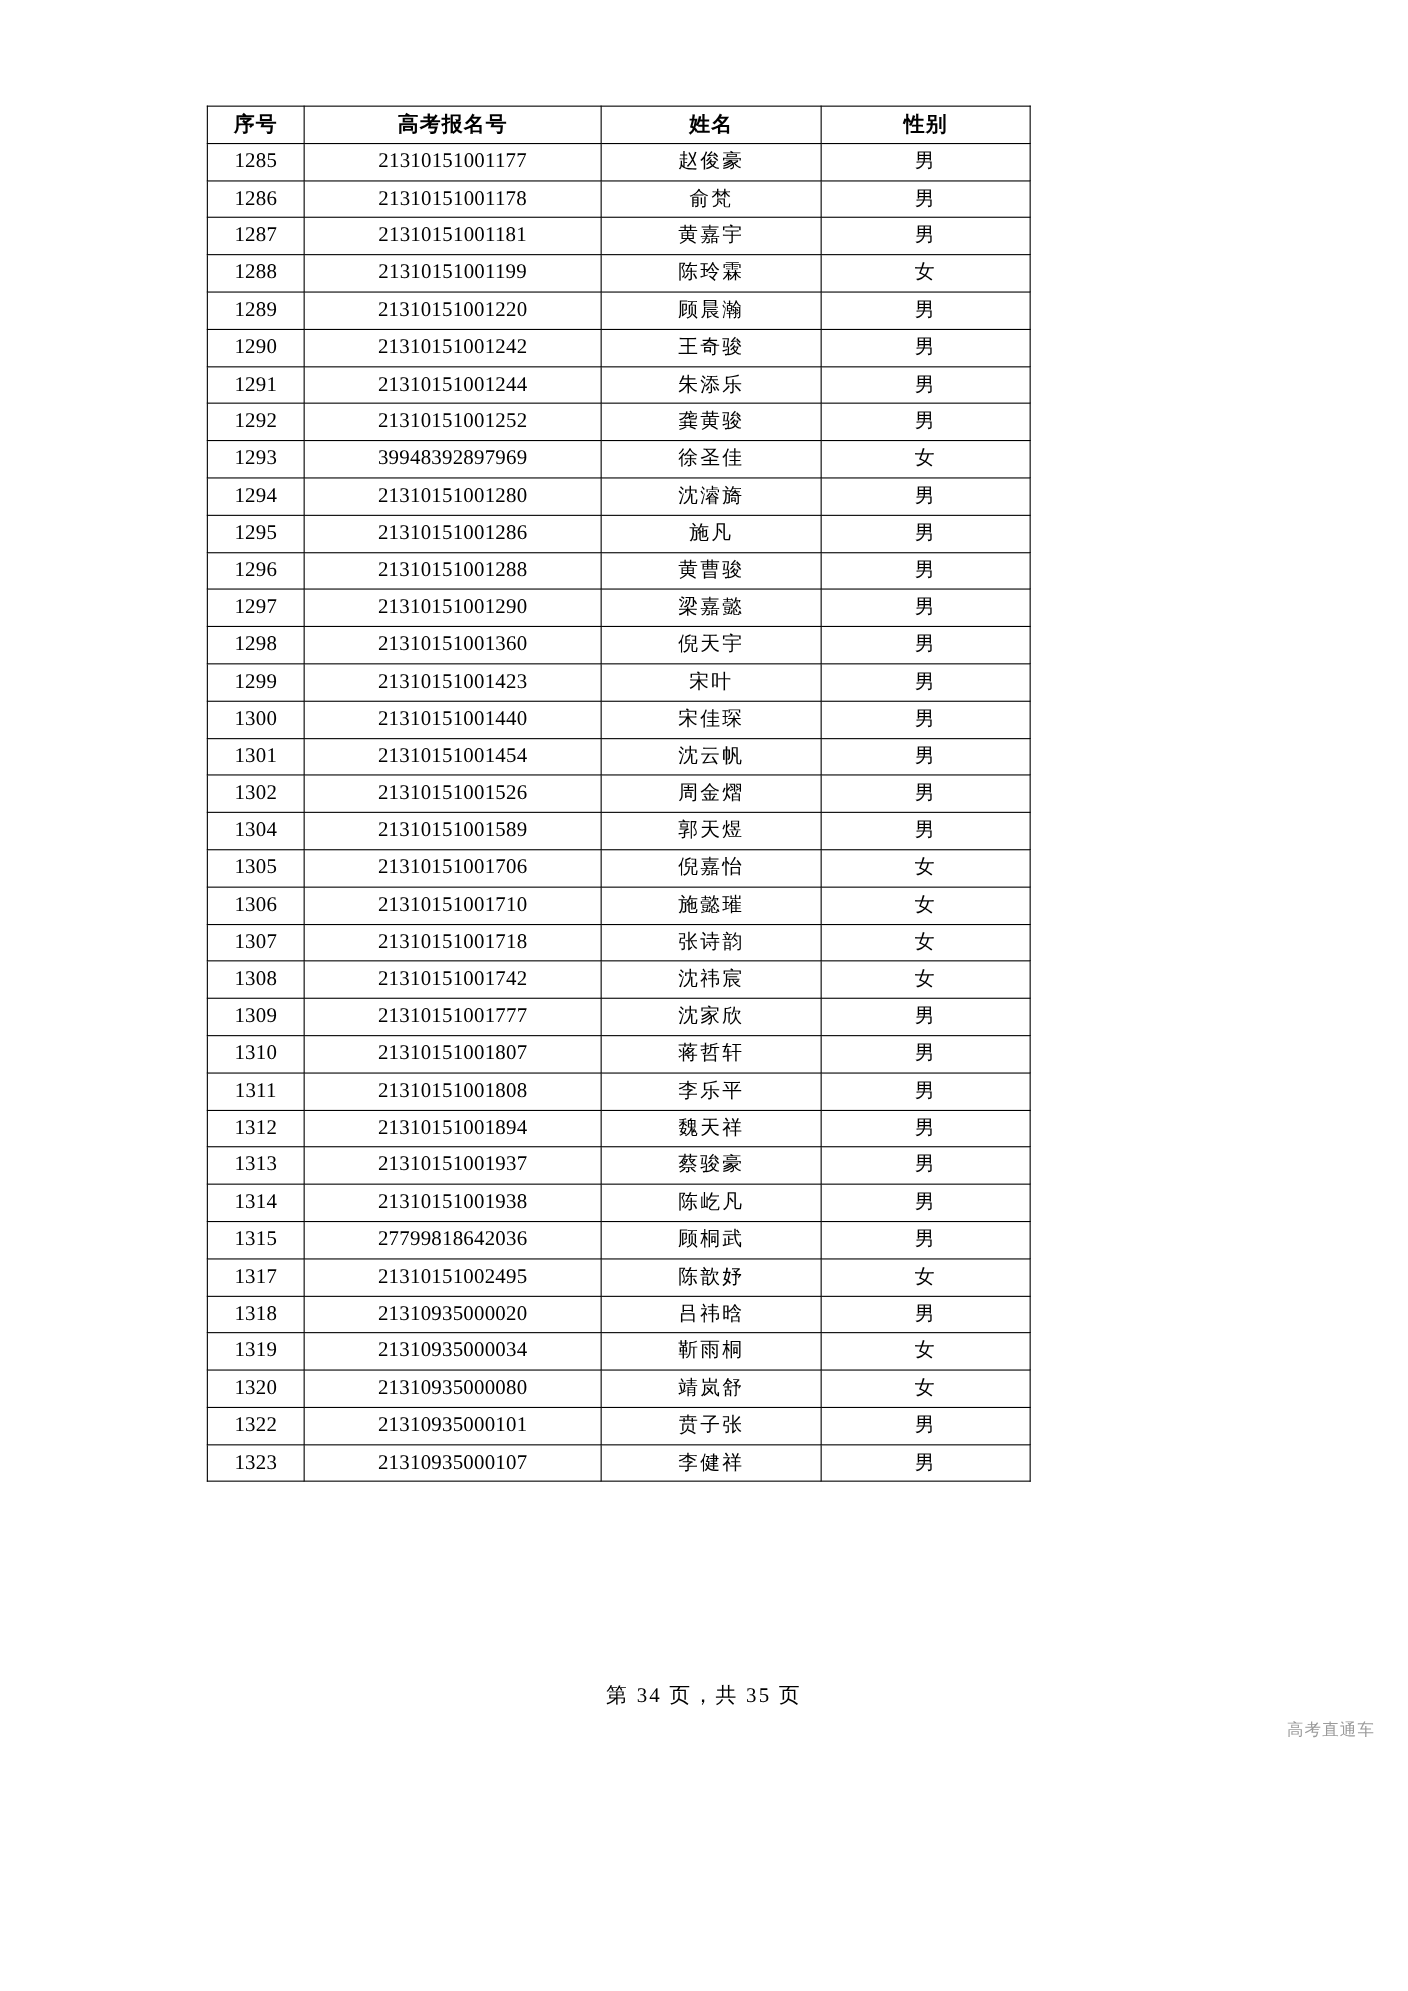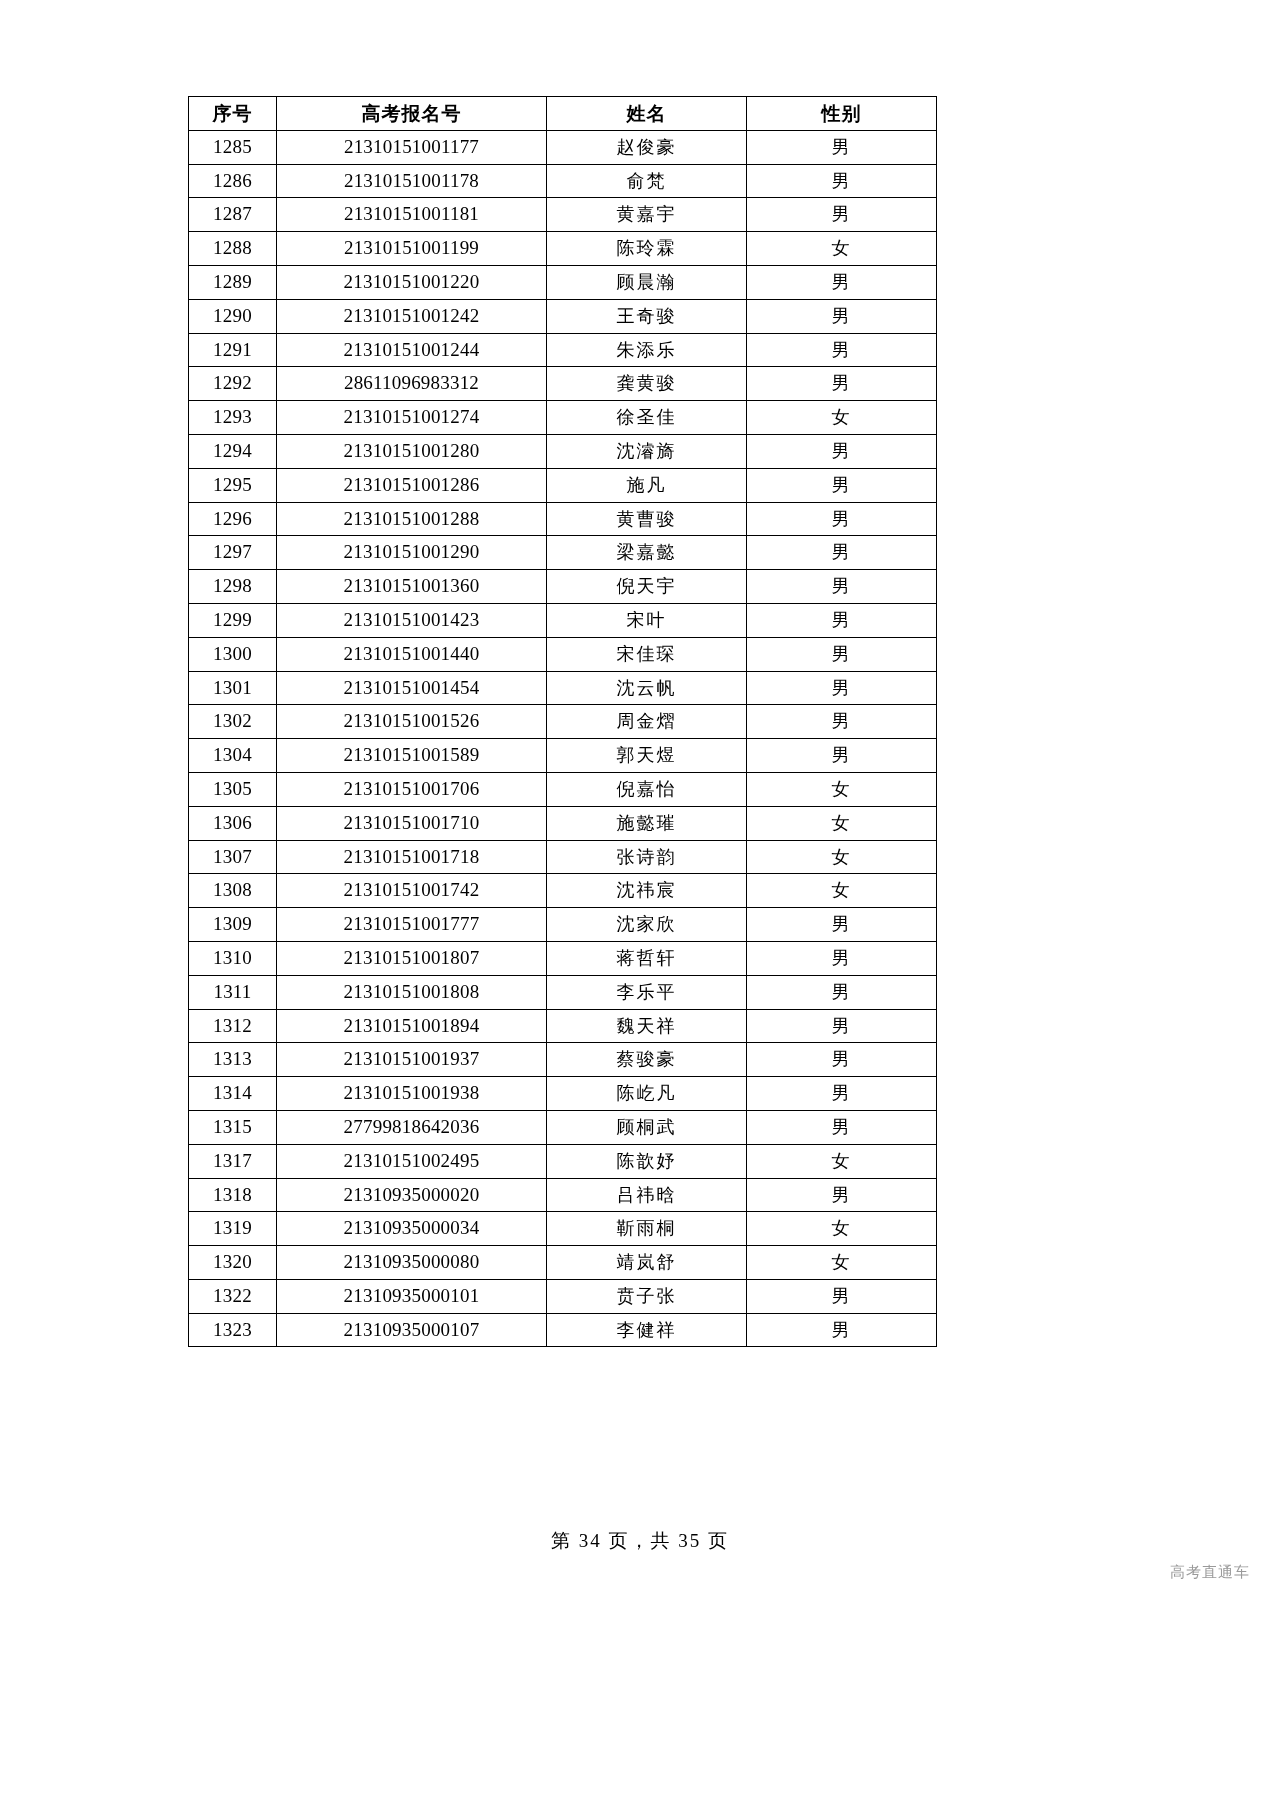--- a/index.html
+++ b/index.html
@@ -150,27 +150,27 @@
             <td class="sex">男</td>
           </tr>
           <tr>
             <td class="seq">1291</td>
             <td class="exam">21310151001244</td>
             <td class="name">朱添乐</td>
             <td class="sex">男</td>
           </tr>
           <tr>
             <td class="seq">1292</td>
-            <td class="exam">28611096983312</td>
+            <td class="exam">21310151001252</td>
             <td class="name">龚黄骏</td>
             <td class="sex">男</td>
           </tr>
           <tr>
             <td class="seq">1293</td>
-            <td class="exam">21310151001274</td>
+            <td class="exam">39948392897969</td>
             <td class="name">徐圣佳</td>
             <td class="sex">女</td>
           </tr>
           <tr>
             <td class="seq">1294</td>
             <td class="exam">21310151001280</td>
             <td class="name">沈濬旖</td>
             <td class="sex">男</td>
           </tr>
           <tr>

